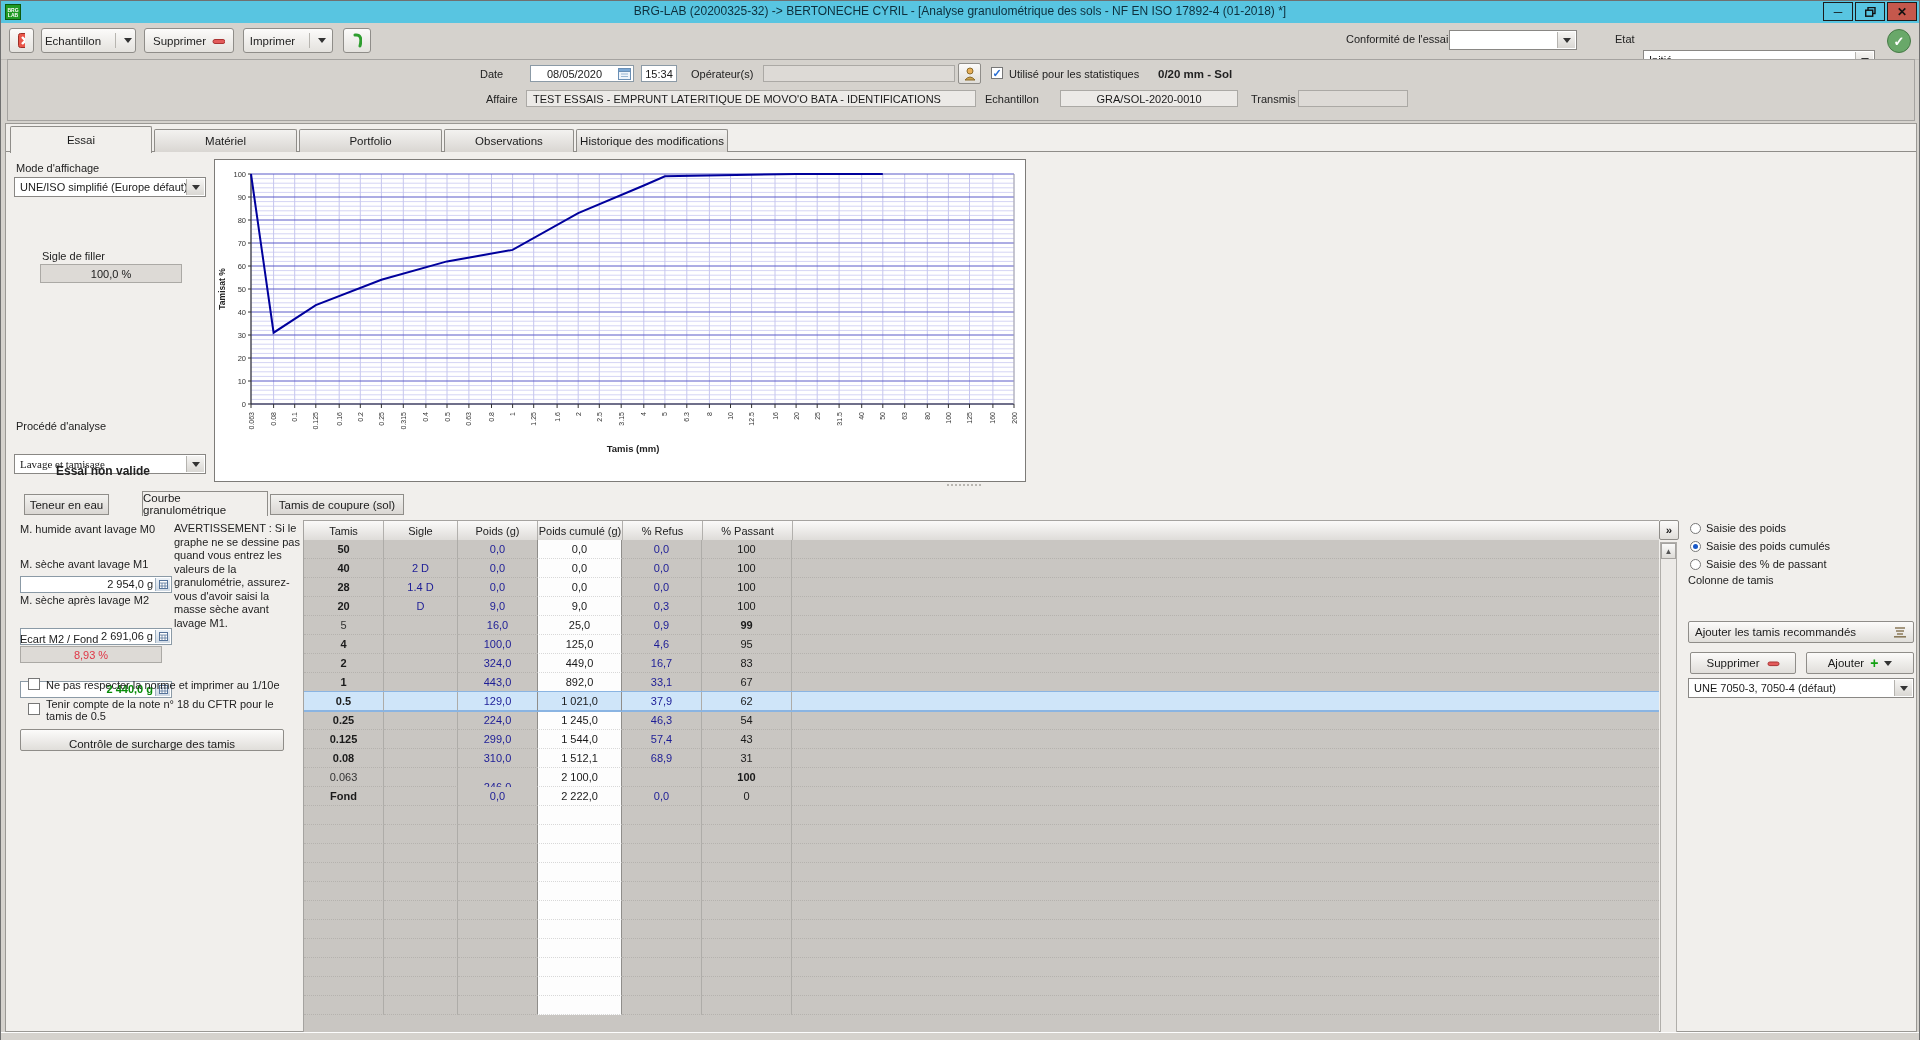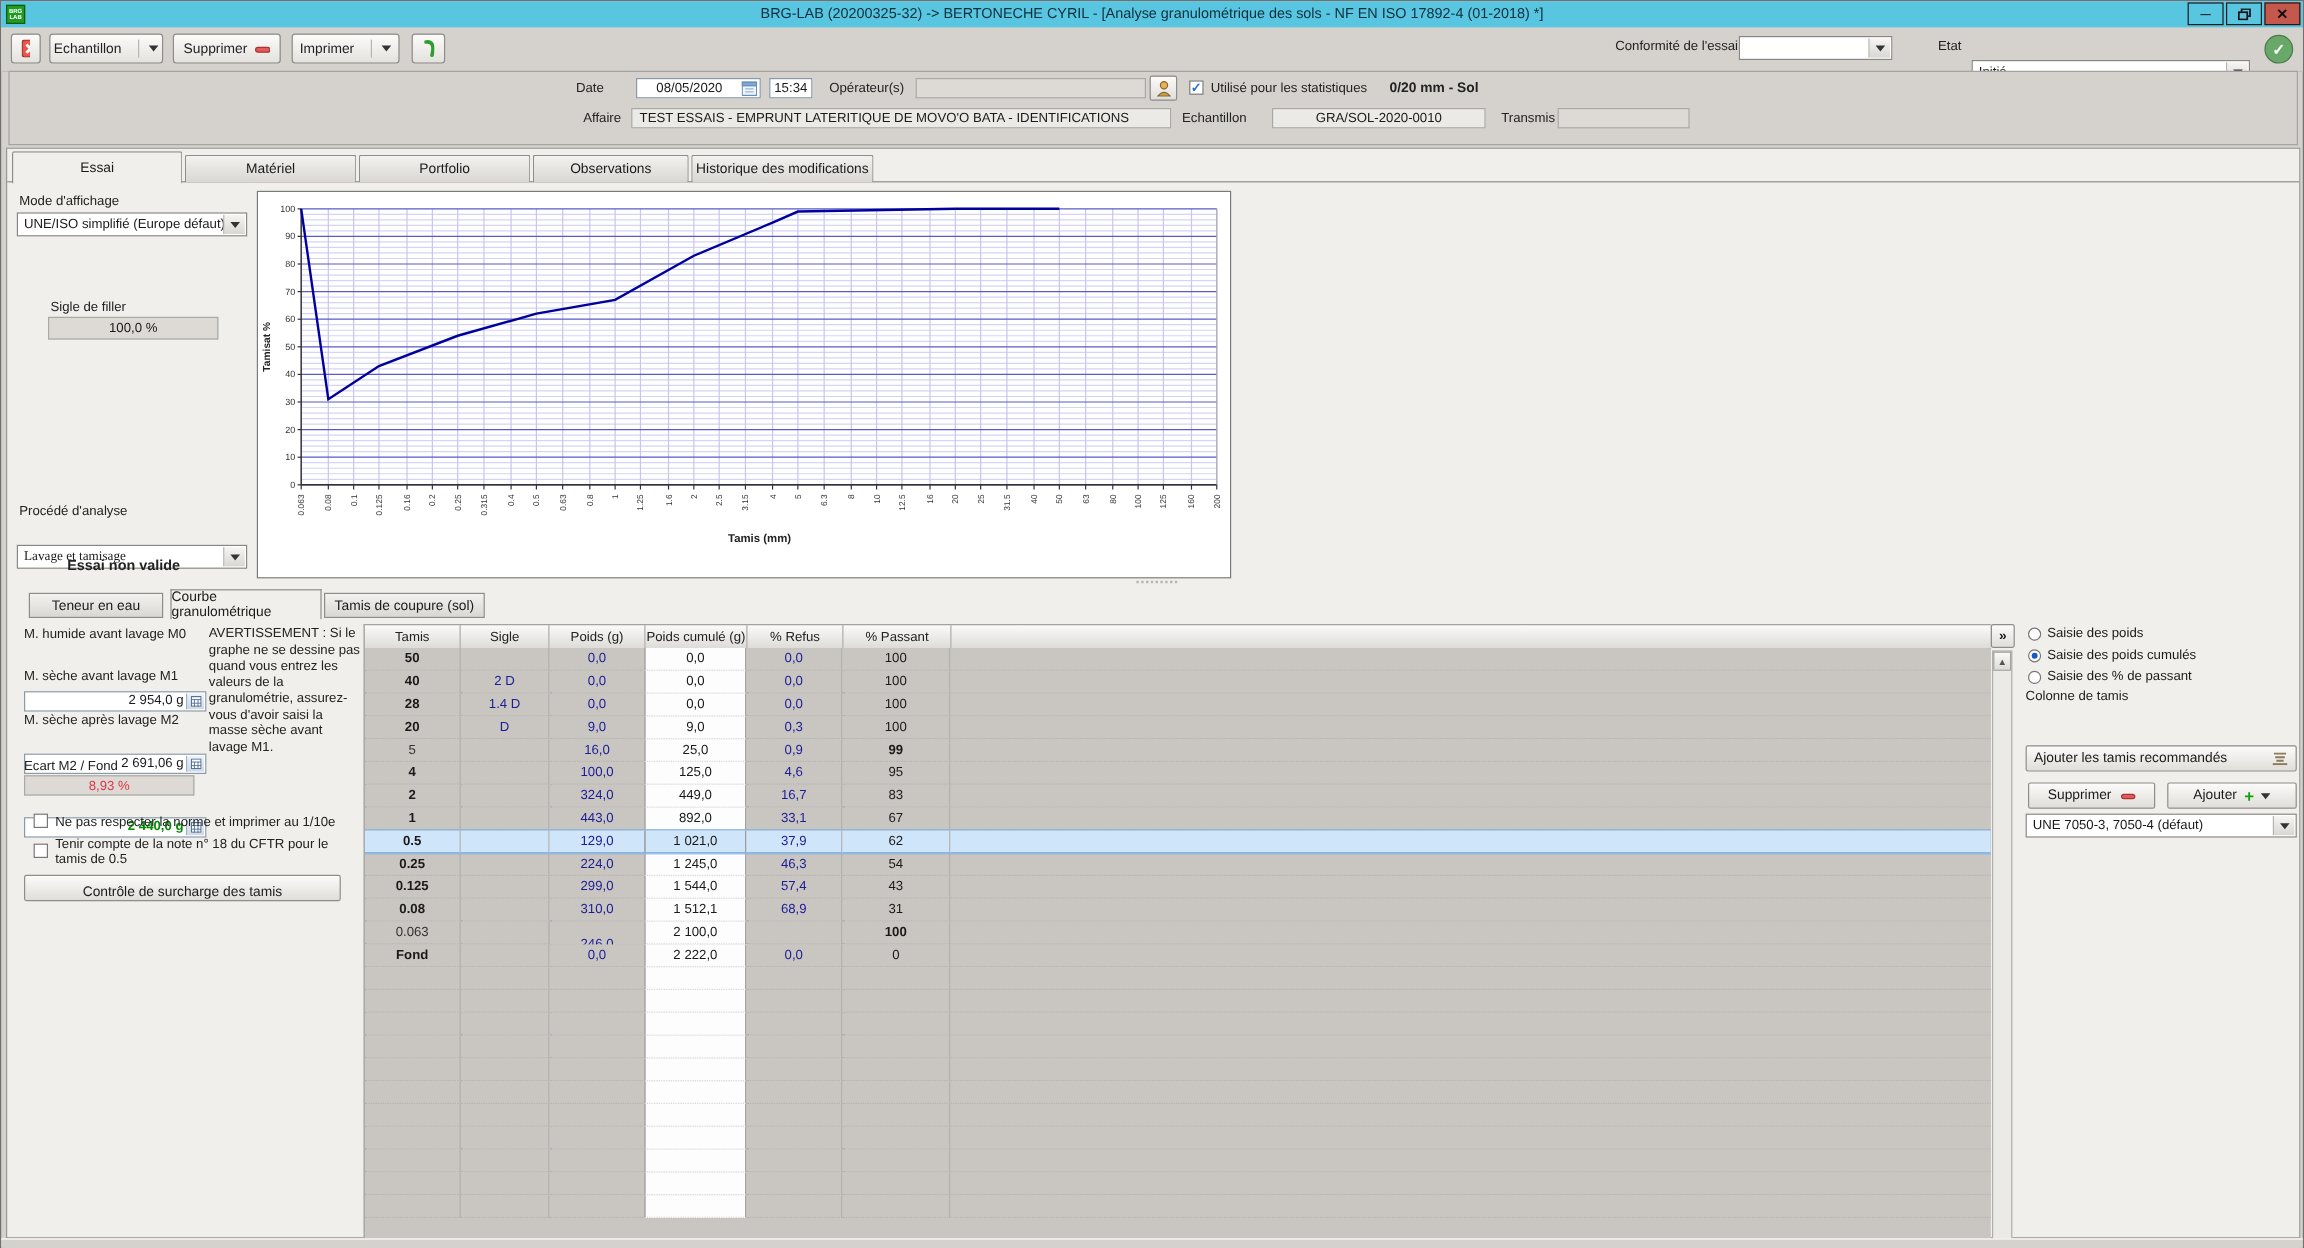--- a/index.html
+++ b/index.html
@@ -397,21 +397,21 @@
           <line x1="799.0" y1="244" x2="799.0" y2="248" stroke="#333"></line>
           <text x="801.5" y="252" text-anchor="end" font-size="7" fill="#333" transform="rotate(-90 801.5 252)">200</text>
           <polyline points="36.0,14.0 58.6,172.7 100.8,145.1 166.4,119.8 232.0,101.4 297.6,89.9 363.2,53.1 428.8,25.5 449.9,16.3 581.1,14.0 612.9,14.0 646.7,14.0 667.8,14.0" fill="none" stroke="#00009c" stroke-width="2"></polyline>
           <text x="10" y="129" text-anchor="middle" font-size="8.5" font-weight="bold" fill="#222" transform="rotate(-90 10 129)">Tamisat %</text>
           <text x="418" y="292" text-anchor="middle" font-size="9.5" font-weight="bold" fill="#222">Tamis (mm)</text>
         </svg>
     </div>
     <div class="abs" id="chart-resize"></div>
 
     <div style="position:absolute;left:0;top:370px;width:100%;">
-      <div class="stab" style="left:18px;width:112px;">Teneur en eau</div>
+      <div class="stab" style="left:18px;width:85px;">Teneur en eau</div>
       <div class="stab active" style="left:136px;width:126px;">Courbe granulométrique</div>
       <div class="stab" style="left:264px;width:134px;">Tamis de coupure (sol)</div>
     </div>
 
     <span class="abs lbl" style="left:14px;top:399px;">M. humide avant lavage M0</span>
     <div class="numfield abs" style="left:14px;top:412px;width:152px;">
       <span>2 954,0 g</span>
       <span class="calcicon">
           <svg width="9" height="9">
             <rect x="0.5" y="0.5" width="8" height="8" fill="#fff" stroke="#55739a"></rect>

